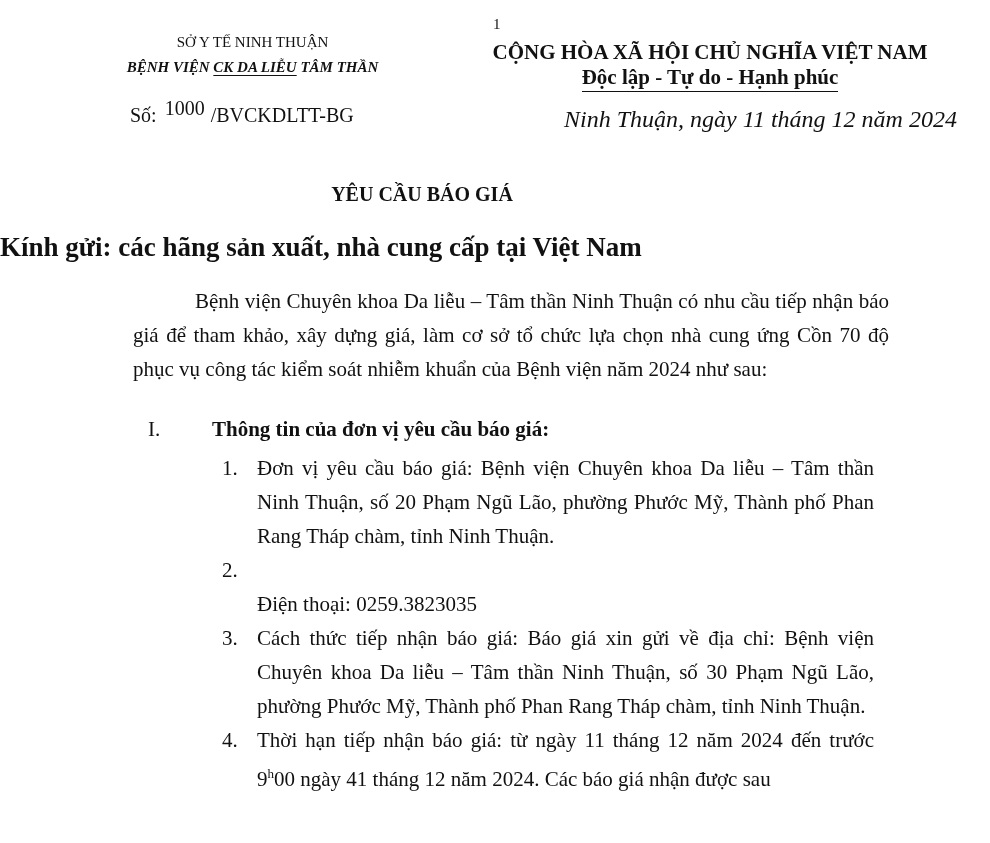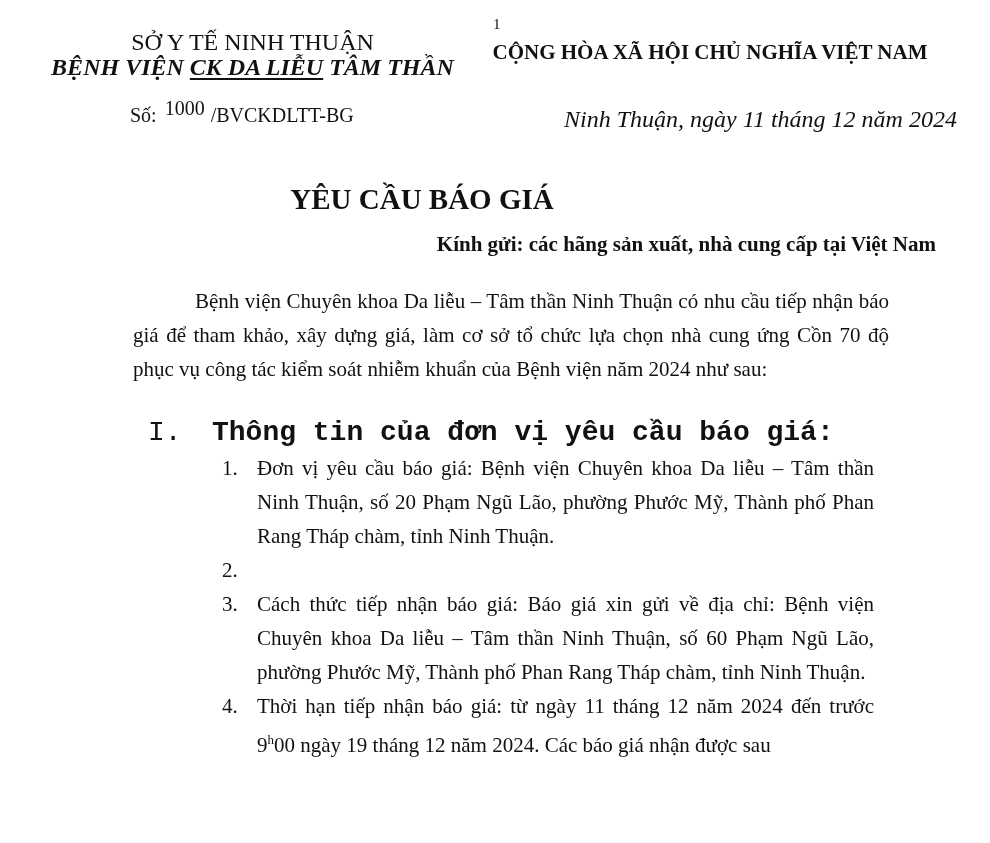--- a/index.html
+++ b/index.html
@@ -2,53 +2,54 @@
 <html><head>
   <meta charset="utf-8">
   <style>
     html, body { margin: 0; padding: 0; background: #ffffff; }
     body {
       width: 990px; height: 843px; overflow: hidden; position: relative;
       font-family: "Liberation Serif", "DejaVu Serif", serif;
       color: #111111;
     }
     .abs { position: absolute; white-space: nowrap; }
-    .hdr-left { left: 40px; top: 30px; width: 425px; text-align: center; font-size: 24px; line-height: 25px; }
+    .hdr-left { left: 40px; top: 30px; width: 425px; text-align: center; font-size: 15px; line-height: 25px; }
     .hdr-left .l2 { font-weight: bold; font-style: italic; }
     .hdr-left .l2 u { text-decoration: underline; text-underline-offset: 3px; }
     .hdr-right { left: 470px; top: 40px; width: 480px; text-align: center; font-size: 21px; line-height: 25px; font-weight: bold; }
     .hdr-right .motto { display: inline-block; border-bottom: 1.5px solid #111; padding-bottom: 1px; }
     .page-mark { left: 493px; top: 16px; font-size: 15px; }
     .so { left: 130px; top: 104px; font-size: 20px; }
     .so .num { position: relative; top: -7px; margin: 0 6px 0 8px; }
     .date { left: 564px; top: 106px; font-size: 24px; font-style: italic; }
-    .title { left: 0; width: 844px; top: 183px; text-align: center; font-weight: bold; font-size: 29px; }
-    .recipient { left: 0; width: 936px; top: 232px; text-align: right; font-weight: bold; font-size: 21px; }
+    .title { left: 0; width: 844px; top: 183px; text-align: center; font-weight: bold; font-size: 20px; }
+    .recipient { left: 0; width: 936px; top: 232px; text-align: left; font-weight: bold; font-size: 27px; }
     .para { position: absolute; left: 133px; top: 284px; width: 756px; font-size: 21px; line-height: 34px; text-align: justify; white-space: normal; }
     .para .indent { display: inline-block; width: 62px; }
-    .section { left: 148px; top: 417px; font-size: 28px; font-weight: bold; font-family: Liberation Mono, monospace; }
+    .section { left: 148px; top: 417px; font-size: 21px; font-weight: bold; }
     .section .roman { font-weight: normal; display: inline-block; width: 64px; }
     .items { position: absolute; left: 222px; top: 451px; width: 652px; font-size: 21px; line-height: 34px; }
     .item { display: flex; margin-bottom: 0; }
     .item .n { width: 35px; flex: none; }
     .item .t { flex: 1; text-align: justify; white-space: normal; }
     sup { font-size: 13px; }
   </style>
 </head>
 <body>
 
 <div class="abs page-mark">1</div>
 
 <div class="abs hdr-left">
   <div>SỞ Y TẾ NINH THUẬN</div>
   <div class="l2"><span>BỆNH VIỆN </span><u>CK DA LIỄU</u><span> TÂM THẦN</span></div>
 </div>
 
 <div class="abs hdr-right">
   <div>CỘNG HÒA XÃ HỘI CHỦ NGHĨA VIỆT NAM</div>
+  <div><span class="motto">Độc lập - Tự do - Hạnh phúc</span></div>
 </div>
 
 <div class="abs so"><span>Số:</span><span class="num">1000</span><span>/BVCKDLTT-BG</span></div>
 
 <div class="abs date">Ninh Thuận, ngày 11 tháng 12 năm 2024</div>
 
 <div class="abs title">YÊU CẦU BÁO GIÁ</div>
 
 <div class="abs recipient">Kính gửi: các hãng sản xuất, nhà cung cấp tại Việt Nam</div>
 
@@ -56,23 +57,23 @@
 
 <div class="abs section"><span class="roman">I.</span><span>Thông tin của đơn vị yêu cầu báo giá:</span></div>
 
 <div class="items">
   <div class="item">
     <span class="n">1.</span>
     <span class="t">Đơn vị yêu cầu báo giá: Bệnh viện Chuyên khoa Da liễu – Tâm thần Ninh Thuận, số 20 Phạm Ngũ Lão, phường Phước Mỹ, Thành phố Phan Rang Tháp chàm, tỉnh Ninh Thuận.</span>
   </div>
   <div class="item">
     <span class="n">2.</span>
-    <span class="t"><br></span>
+    <span class="t"><br><span>Điện thoại: 0259.3823035</span></span>
   </div>
   <div class="item">
     <span class="n">3.</span>
-    <span class="t">Cách thức tiếp nhận báo giá: Báo giá xin gửi về địa chỉ: Bệnh viện Chuyên khoa Da liễu – Tâm thần Ninh Thuận, số 60 Phạm Ngũ Lão, phường Phước Mỹ, Thành phố Phan Rang Tháp chàm, tỉnh Ninh Thuận.</span>
+    <span class="t">Cách thức tiếp nhận báo giá: Báo giá xin gửi về địa chỉ: Bệnh viện Chuyên khoa Da liễu – Tâm thần Ninh Thuận, số 30 Phạm Ngũ Lão, phường Phước Mỹ, Thành phố Phan Rang Tháp chàm, tỉnh Ninh Thuận.</span>
   </div>
   <div class="item">
     <span class="n">4.</span>
-    <span class="t"><span>Thời hạn tiếp nhận báo giá: từ ngày 11 tháng 12 năm 2024 đến trước 9</span><sup>h</sup><span>00 ngày 19 tháng 12 năm 2024. Các báo giá nhận được sau</span></span>
+    <span class="t"><span>Thời hạn tiếp nhận báo giá: từ ngày 11 tháng 12 năm 2024 đến trước 9</span><sup>h</sup><span>00 ngày 41 tháng 12 năm 2024. Các báo giá nhận được sau</span></span>
   </div>
 </div>
 
 </body></html>

